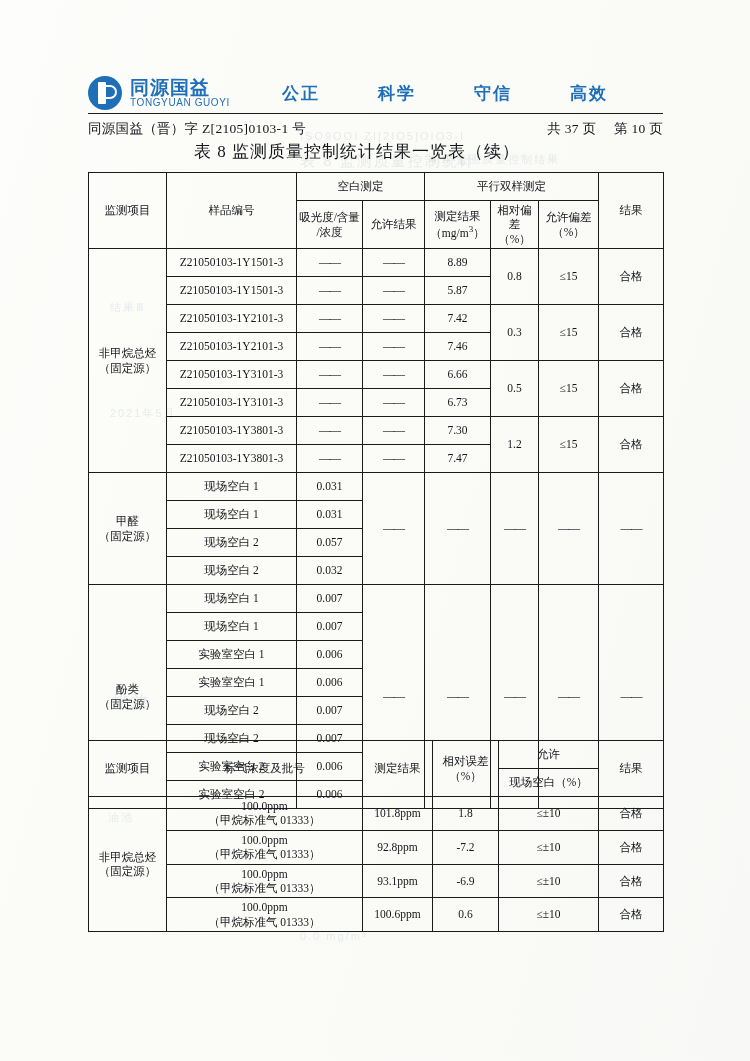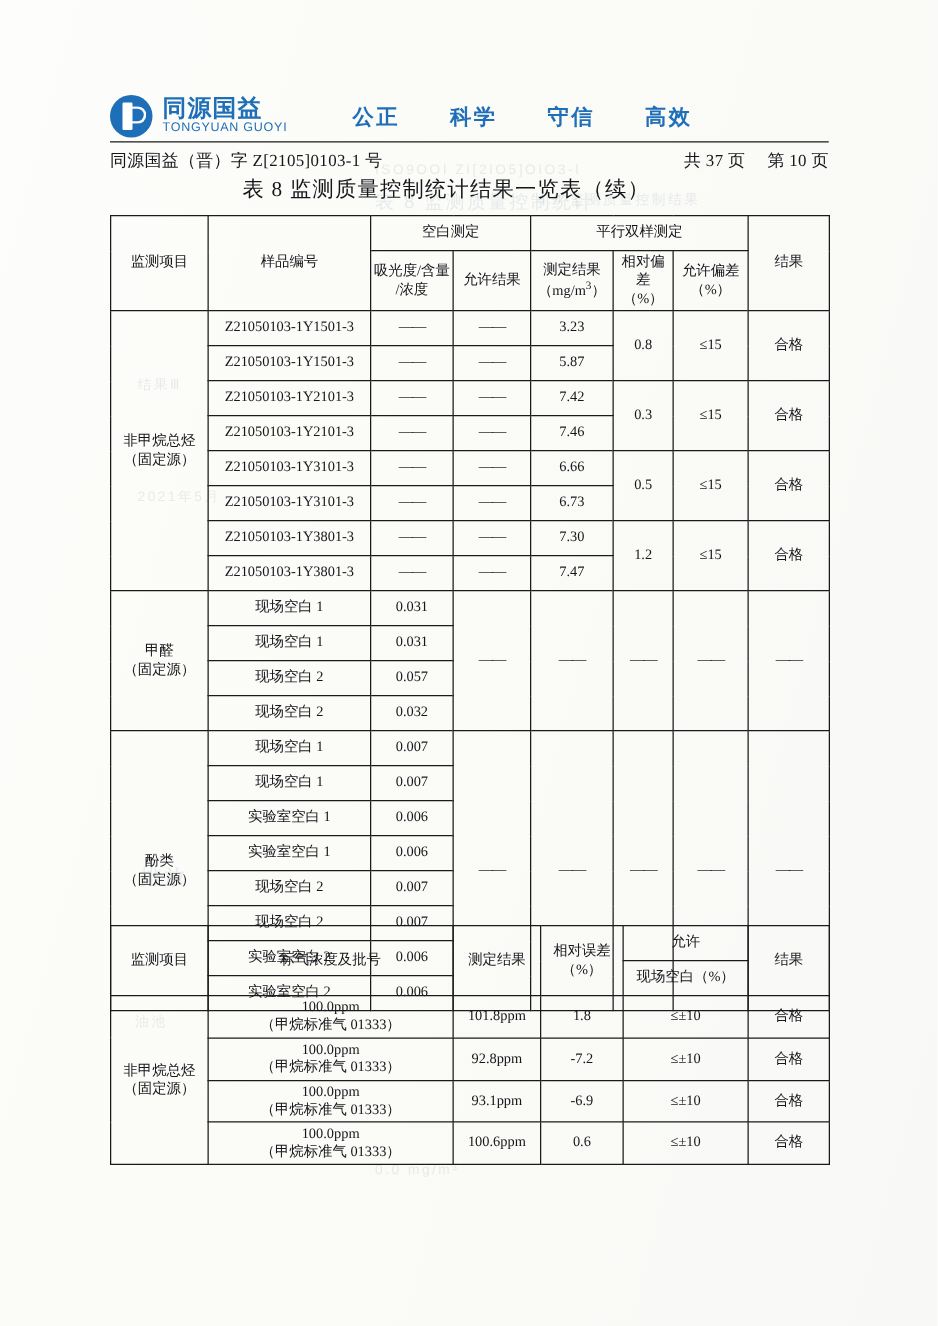--- a/index.html
+++ b/index.html
@@ -81,21 +81,21 @@
     letter-spacing: 1px;
   }
   .logo-en {
     font-family: "Liberation Sans", sans-serif;
     font-size: 10px;
     color: #1f6fb8;
     letter-spacing: 0.6px;
   }
   .slogan {
     display: flex;
-    gap: 40px;
+    gap: 58px;
     margin-left: 52px;
     font-family: "Liberation Sans", sans-serif;
     font-weight: bold;
     font-size: 17px;
     color: #1f6fb8;
     letter-spacing: 2px;
   }
   .header-right-ghost {
     position: absolute;
     right: 0px;
@@ -178,21 +178,21 @@
 </style>
 </head>
 <body>
 
 <div class="page">
 
   <div class="ghost" style="left:300px; top:130px; font-size:11px;">ΙSΟ9ΟΟΙ ΖΙ[2ΙΟ5]ΟΙΟ3-Ι</div>
   <div class="ghost" style="left:300px; top:152px; font-size:15px;">表 8 监测质量控制统计</div>
   <div class="ghost" style="left:430px; top:152px; font-size:11px;">4.4 监测质量控制结果</div>
   <div class="ghost" style="left:110px; top:300px; font-size:11px;">结果Ⅲ</div>
-  <div class="ghost" style="left:110px; top:390px; font-size:11px;">2021年5月</div>
+  <div class="ghost" style="left:110px; top:406px; font-size:11px;">2021年5月</div>
   <div class="ghost" style="left:112px; top:690px; font-size:17px;">排放</div>
   <div class="ghost" style="left:108px; top:810px; font-size:11px;">油池</div>
   <div class="ghost" style="left:300px; top:930px; font-size:11px;">0.0 mg/m³</div>
 
   <div class="header">
     <div class="logo-wrap">
       <div class="logo-mark"></div>
       <div class="logo-text">
         <div class="logo-cn">同源国益</div>
         <div class="logo-en">TONGYUAN GUOYI</div>
@@ -245,21 +245,21 @@
         <th class="two-line">允许偏差<br>（%）</th>
       </tr>
     </thead>
     <tbody>
 
       <tr>
         <td rowspan="8" class="two-line">非甲烷总烃<br>（固定源）</td>
         <td>Z21050103-1Y1501-3</td>
         <td class="dash">——</td>
         <td class="dash">——</td>
-        <td>3.23</td>
+        <td>8.89</td>
         <td rowspan="2">0.8</td>
         <td rowspan="2">≤15</td>
         <td rowspan="2">合格</td>
       </tr>
       <tr>
         <td>Z21050103-1Y1501-3</td>
         <td class="dash">——</td>
         <td class="dash">——</td>
         <td>5.87</td>
       </tr>

